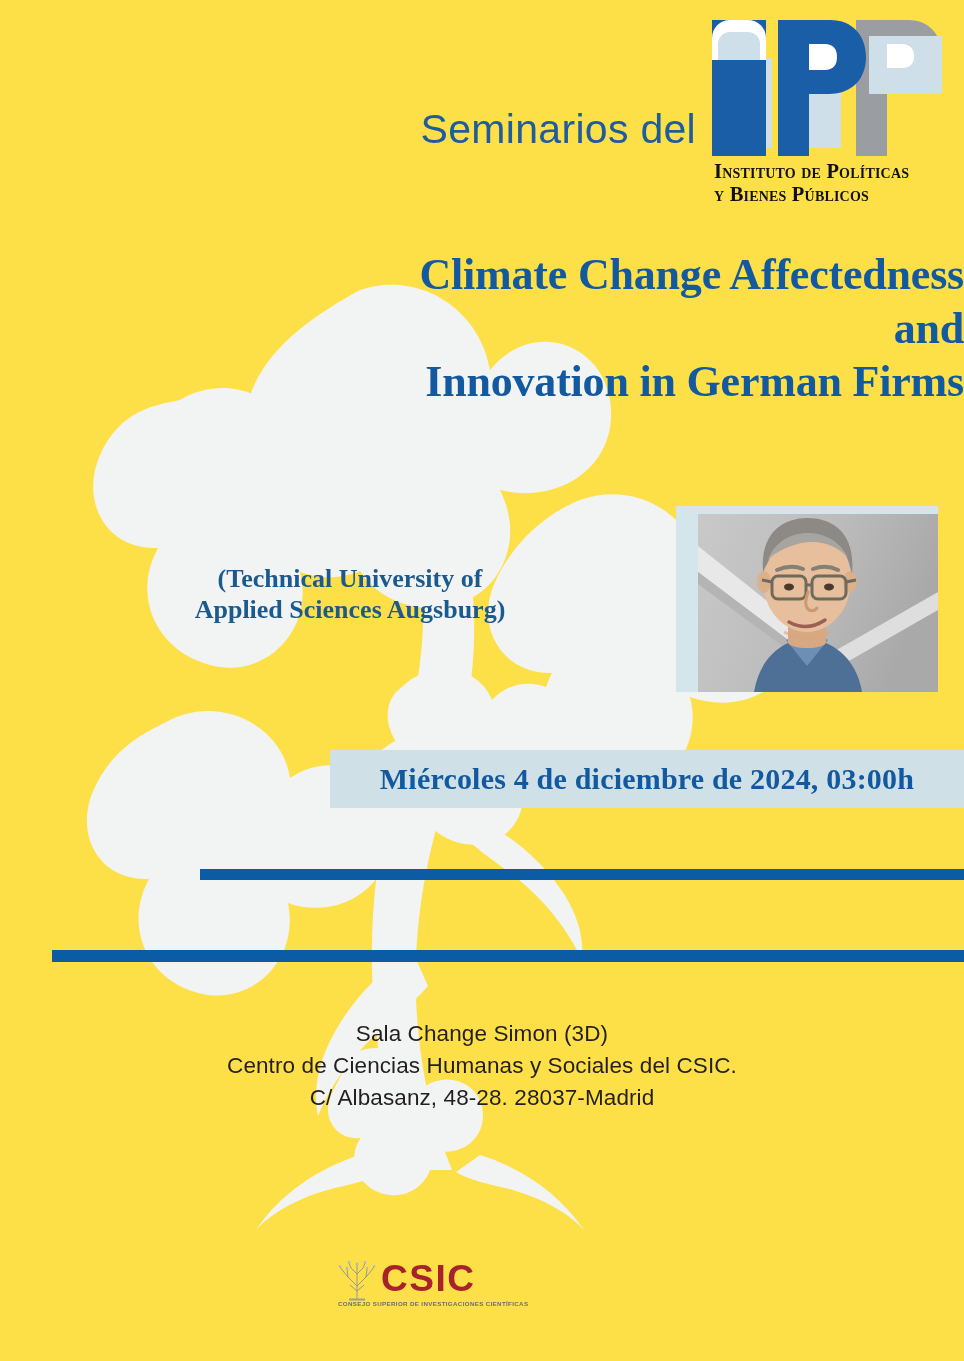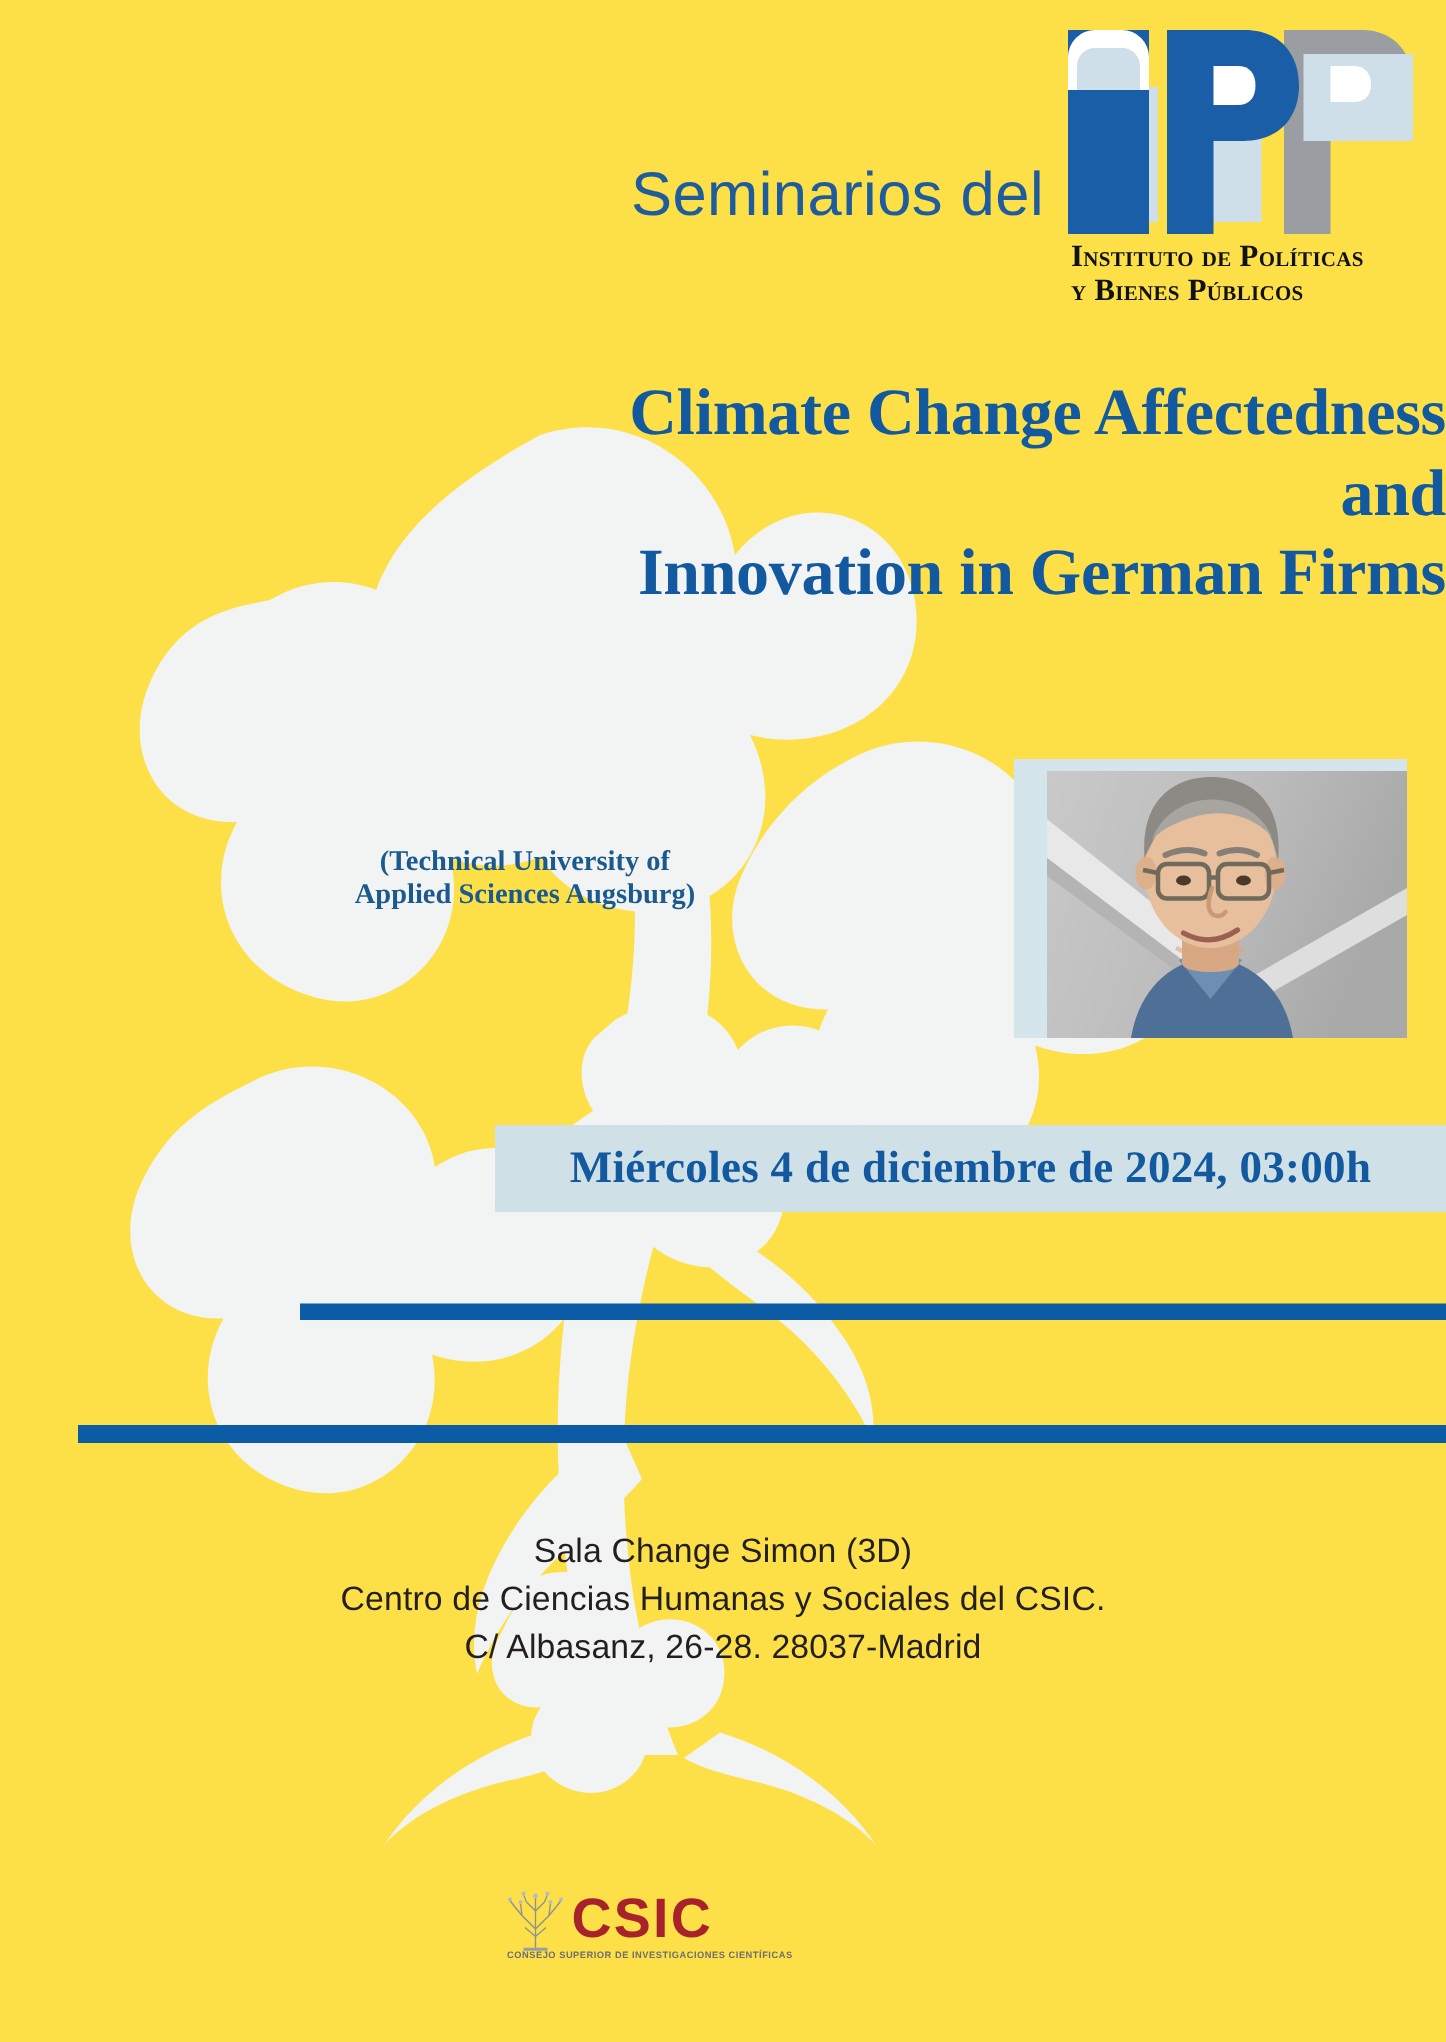--- a/index.html
+++ b/index.html
@@ -120,21 +120,21 @@
     font-weight: 700;
     font-size: 35px;
     color: #1259a0;
     line-height: 1.2;
     letter-spacing: 0.2px;
   }
   #speaker-aff {
     margin-top: 4px;
     font-family: "Liberation Serif", serif;
     font-weight: 700;
-    font-size: 19px;
+    font-size: 26px;
     color: #1b5a8e;
     line-height: 1.18;
   }
 
   
   #date-banner {
     position: absolute;
     left: 330px;
     top: 750px;
     width: 634px;
@@ -362,21 +362,21 @@
   <div id="date-banner">
     <span id="date-text">Miércoles 4 de diciembre de 2024, 03:00h</span>
   </div>
 
   <div class="rule" id="rule-top"></div>
   <div class="rule" id="rule-bottom"></div>
 
   <div id="venue-block">
     <div class="vline">Sala Change Simon (3D)</div>
     <div class="vline">Centro de Ciencias Humanas y Sociales del CSIC.</div>
-    <div class="vline">C/ Albasanz, 26-28. 28037-Madrid</div>
+    <div class="vline">C/ Albasanz, 48-28. 28037-Madrid</div>
   </div>
 
   <div id="footer">
 
     <div id="csic-logo">
       <svg width="40" height="42" viewBox="0 0 40 42" xmlns="http://www.w3.org/2000/svg" style="position:absolute;left:0;top:0;">
         <g stroke="#8e9194" stroke-width="0.9" fill="none">
           <path d="M20 40 L20 24"></path>
           <path d="M20 26 L11 17"></path>
             <path d="M20 26 L29 17"></path>

